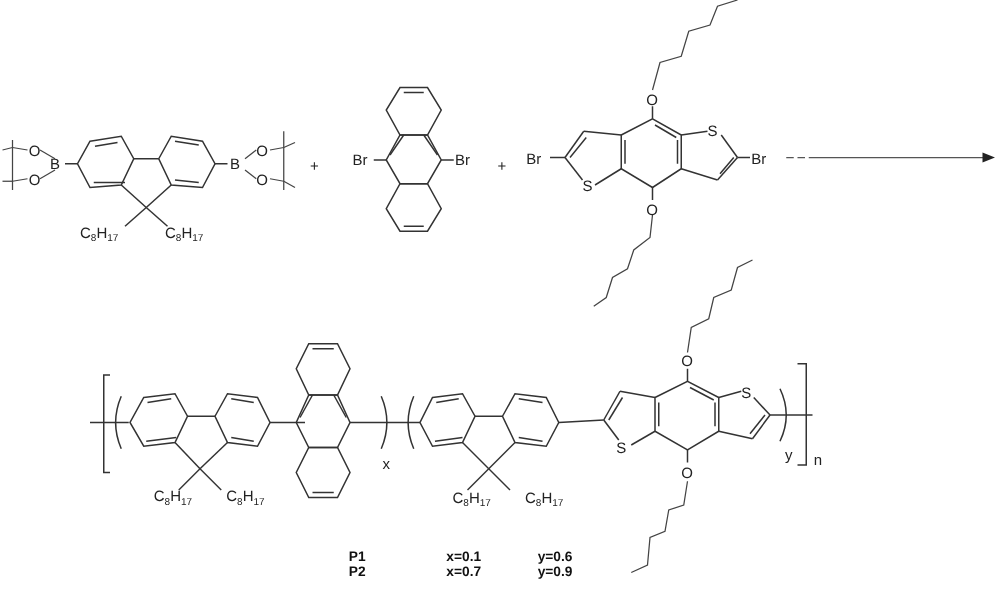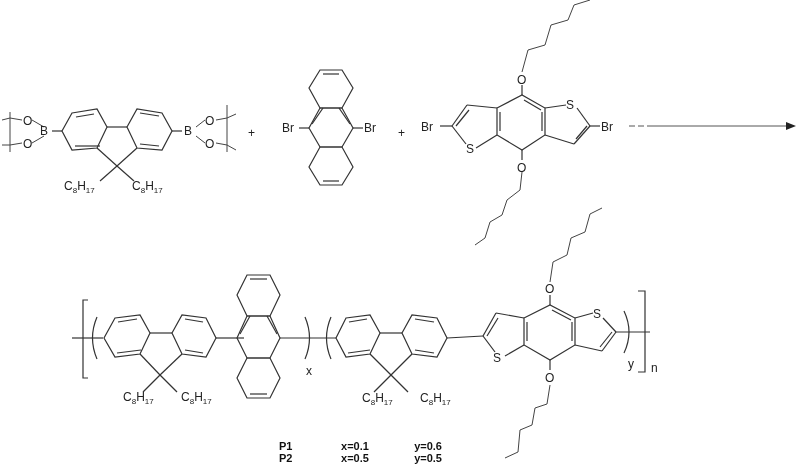--- a/index.html
+++ b/index.html
@@ -5,21 +5,21 @@
   html,body{margin:0;padding:0;background:#ffffff;}
   body{width:800px;height:475px;position:relative;overflow:hidden;font-family:"Liberation Sans",sans-serif;}
   svg{position:absolute;left:0;top:0;}
   .lbl{font-family:"Liberation Sans",sans-serif;font-size:12px;fill:#222;}
   .sub{font-size:8px;}
   .bond{stroke:#333;stroke-width:1.2;fill:none;}
   .thin{stroke:#444;stroke-width:1;fill:none;}
   .table{position:absolute;left:247px;top:440px;font-family:"Liberation Sans",sans-serif;font-weight:bold;font-size:11px;color:#111;line-height:12px;}
   .row span{display:inline-block;padding-left:32px;}
   .row .id{width:27px;}
-  .row .x{width:38px;}
+  .row .x{width:38px;margin-left:16px;}
 </style>
 </head>
 <body>
 
 <svg width="800" height="475" viewBox="0 0 800 475">
 
   <g>
 
     <polygon class="bond" points="72,113 97,109 107,127 97,148 72,150 62,131"></polygon>
     <line class="bond" x1="76" y1="117" x2="94" y2="114"></line>
@@ -211,16 +211,16 @@
 </svg>
 
 <div class="table">
   <div class="row">
     <span class="id">P1</span>
     <span class="x">x=0.1</span>
     <span>y=0.6</span>
   </div>
   <div class="row">
     <span class="id">P2</span>
-    <span class="x">x=0.5</span>
-    <span>y=0.5</span>
+    <span class="x">x=0.7</span>
+    <span>y=0.9</span>
   </div>
 </div>
 
 </body></html>

